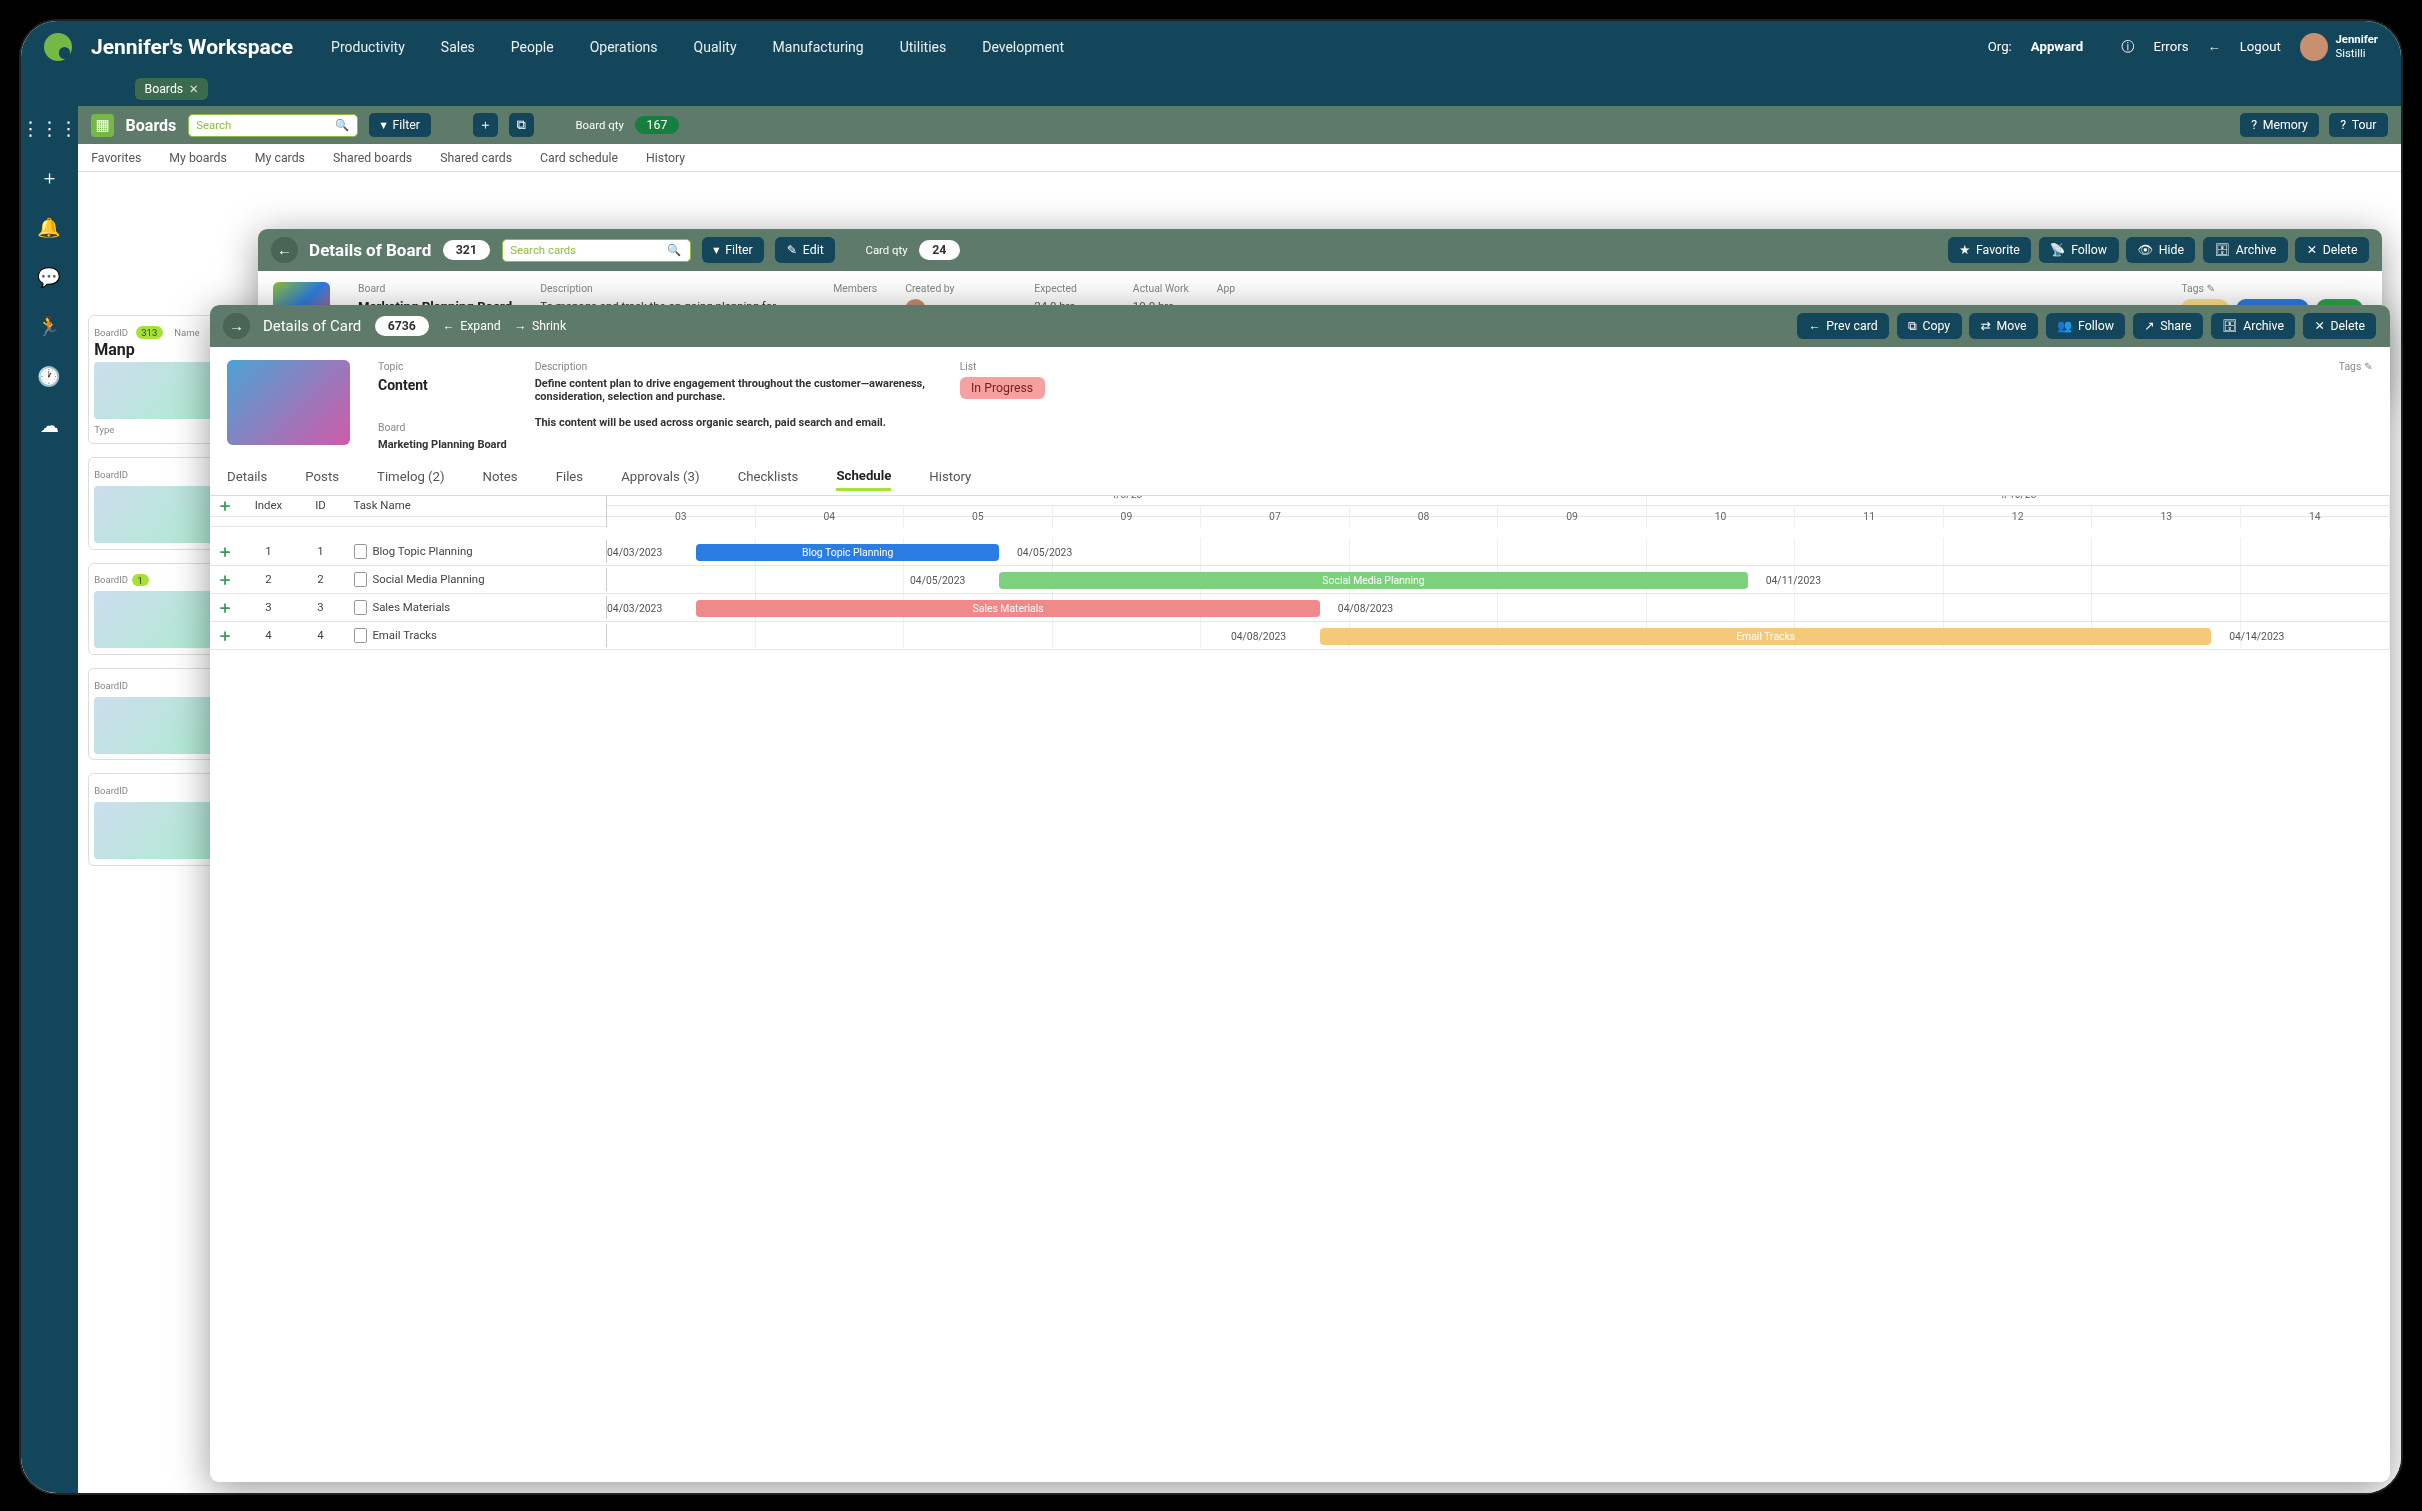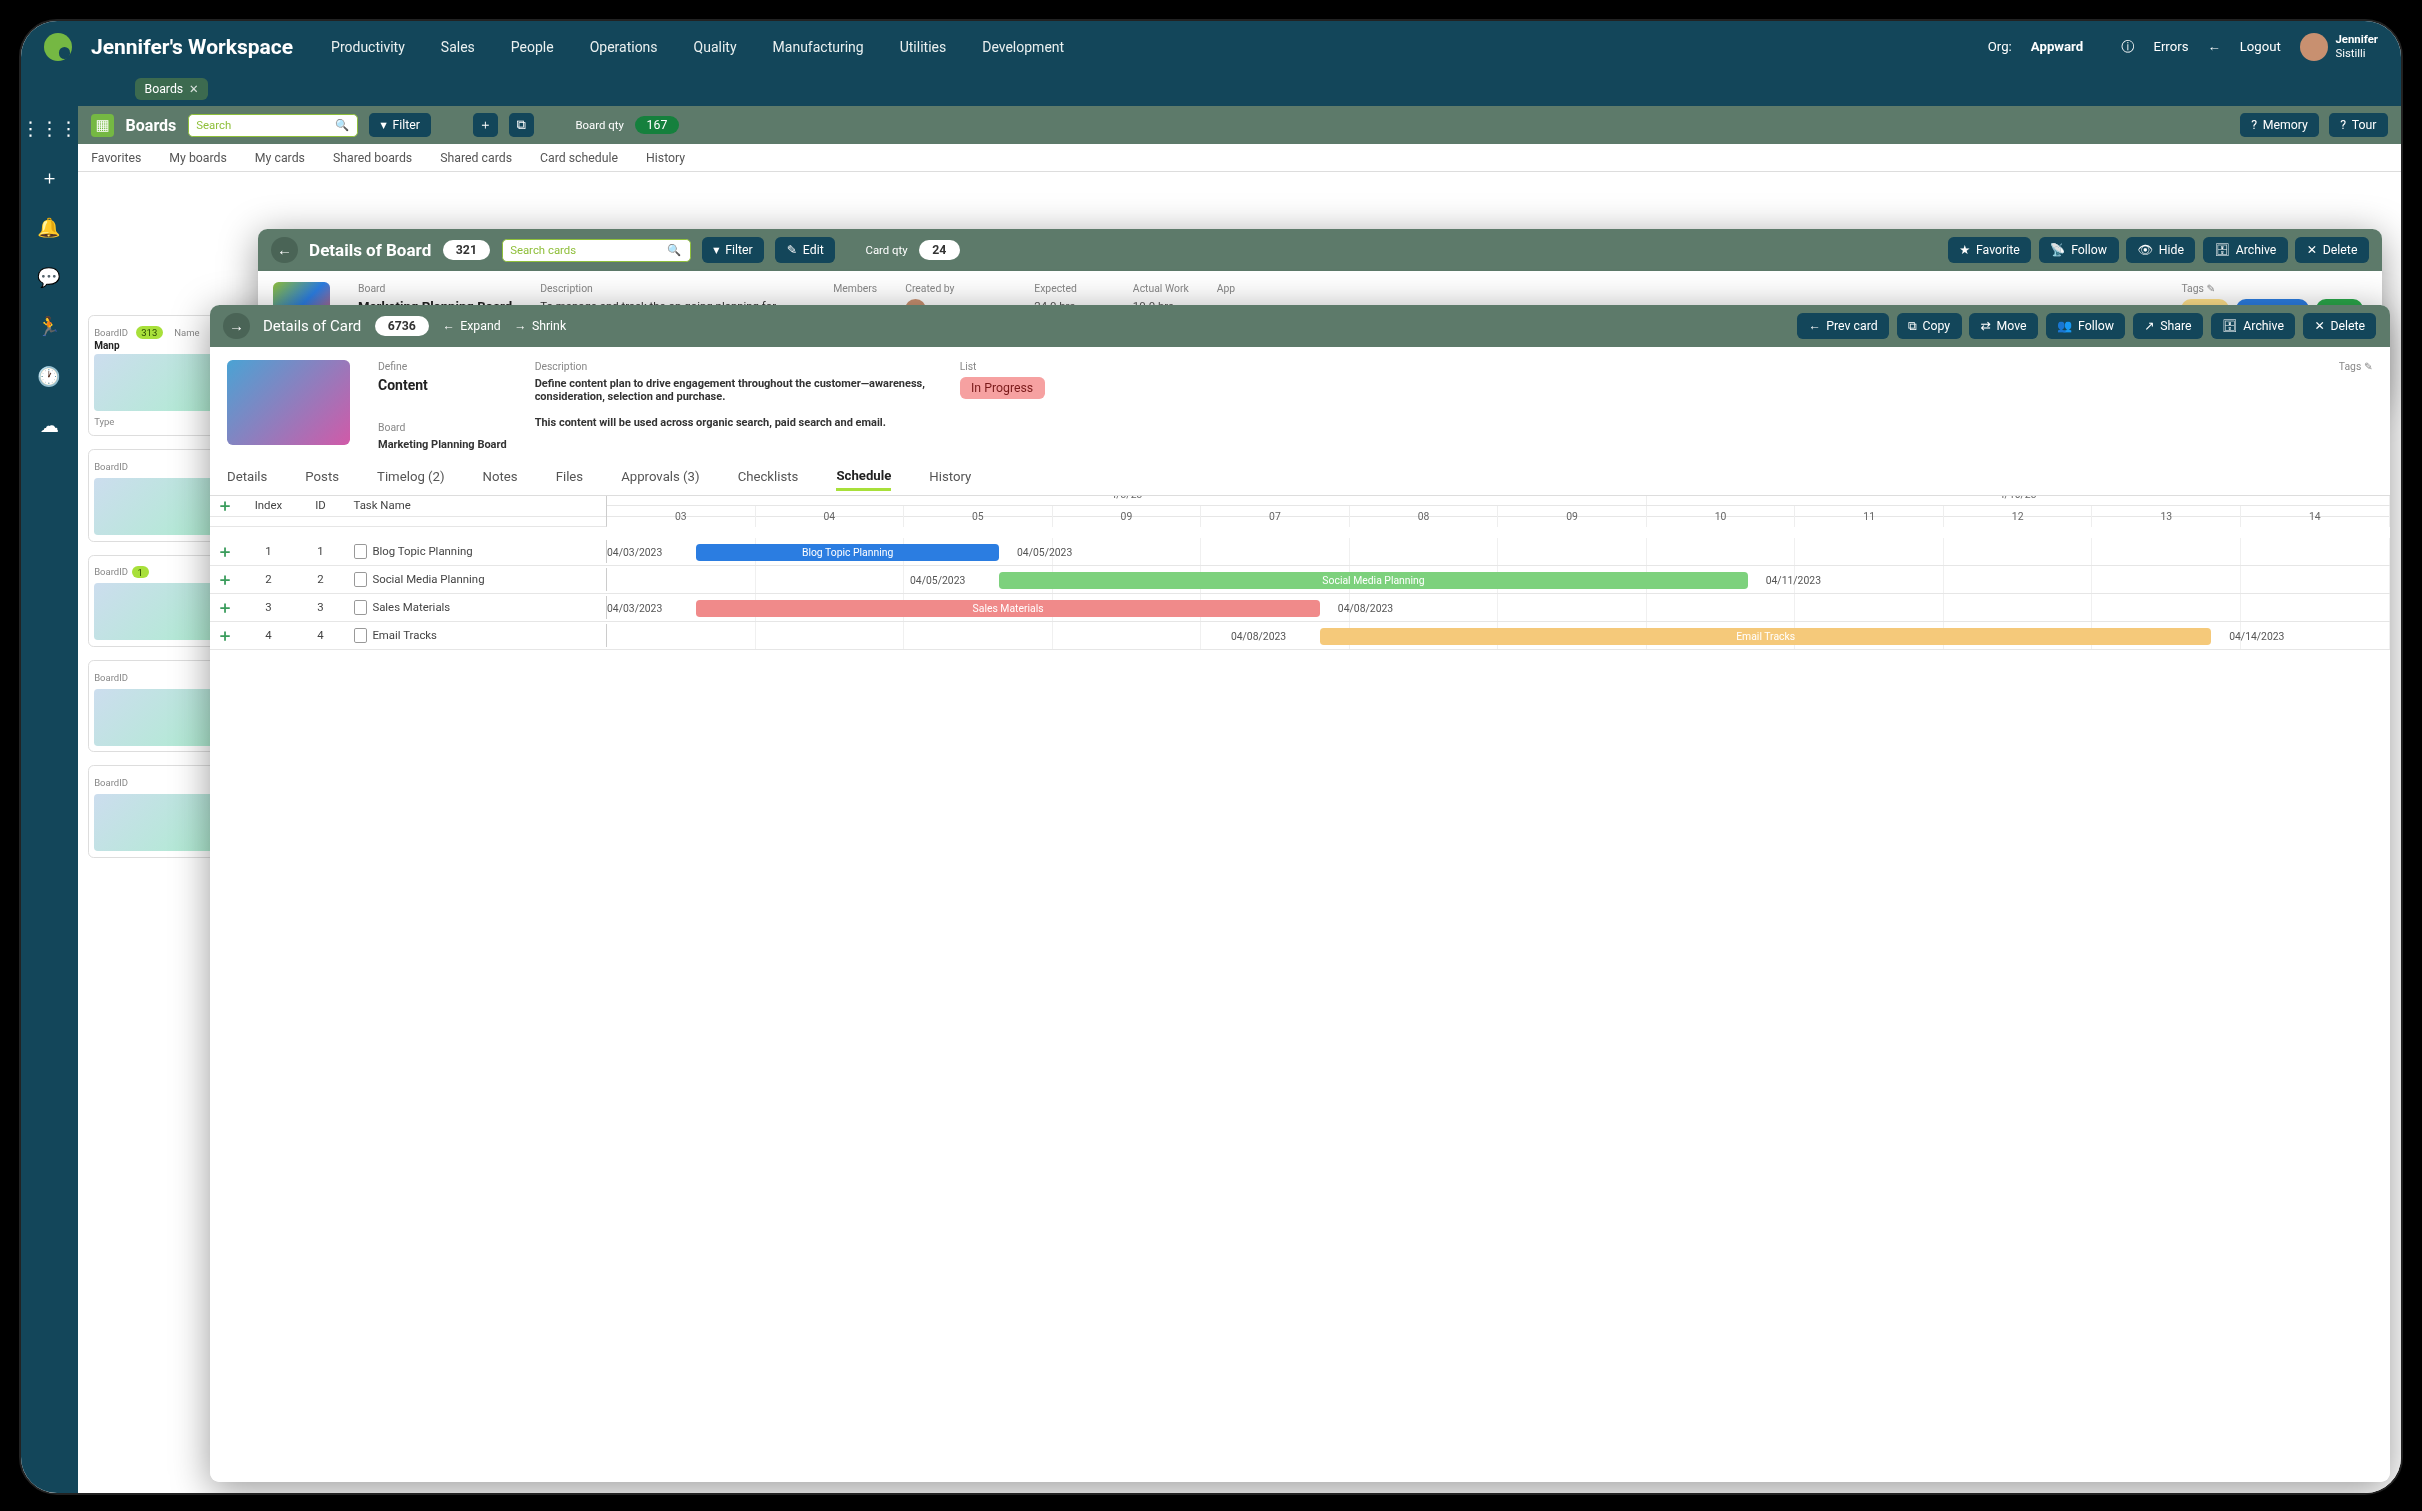--- a/index.html
+++ b/index.html
@@ -212,21 +212,21 @@
         <span>Shared cards</span>
         <span>Card schedule</span>
         <span>History</span>
       </div>
 
       <div class="boards-list">
         <div class="bc">
           <span class="bcid">BoardID</span>
           <span class="bcpill">313</span>
           <span class="bcid" style="margin-left:7.6px">Name</span>
-          <div class="bcid" style="font-weight:bold;font-size:10px;color:#222">Manp</div>
+          <div class="bcid" style="font-weight:bold;font-size:16px;color:#222">Manp</div>
           <div class="bc-thumb"></div>
           <span class="bcid">Type</span>
         </div>
         <div class="bc"><span class="bcid">BoardID</span><div class="bc-thumb"></div></div>
         <div class="bc"><span class="bcid">BoardID</span><span class="bcpill">1</span><div class="bc-thumb"></div></div>
         <div class="bc"><span class="bcid">BoardID</span><div class="bc-thumb"></div></div>
         <div class="bc"><span class="bcid">BoardID</span><div class="bc-thumb"></div></div>
       </div>
 
       <div class="panel panel-board">
@@ -355,21 +355,21 @@
             <div class="dark-btn">
                 <span>✕</span>
                 <span>Delete</span>
               </div>
           </div>
         </div>
 
         <div class="card-info">
           <div class="card-thumb"></div>
           <div class="info-col">
-            <div class="lbl">Define</div>
+            <div class="lbl">Topic</div>
             <div class="val">Content</div>
             <div class="lbl" style="margin-top:28px">Board</div>
             <div class="val-sm">Marketing Planning Board</div>
           </div>
           <div class="info-col" style="width:397px">
             <div class="lbl">Description</div>
             <div class="val-sm">Define content plan to drive engagement throughout the customer—awareness, consideration, selection and purchase.</div>
             <div class="val-sm" style="margin-top:13.2px">This content will be used across organic search, paid search and email.</div>
           </div>
           <div class="info-col">

